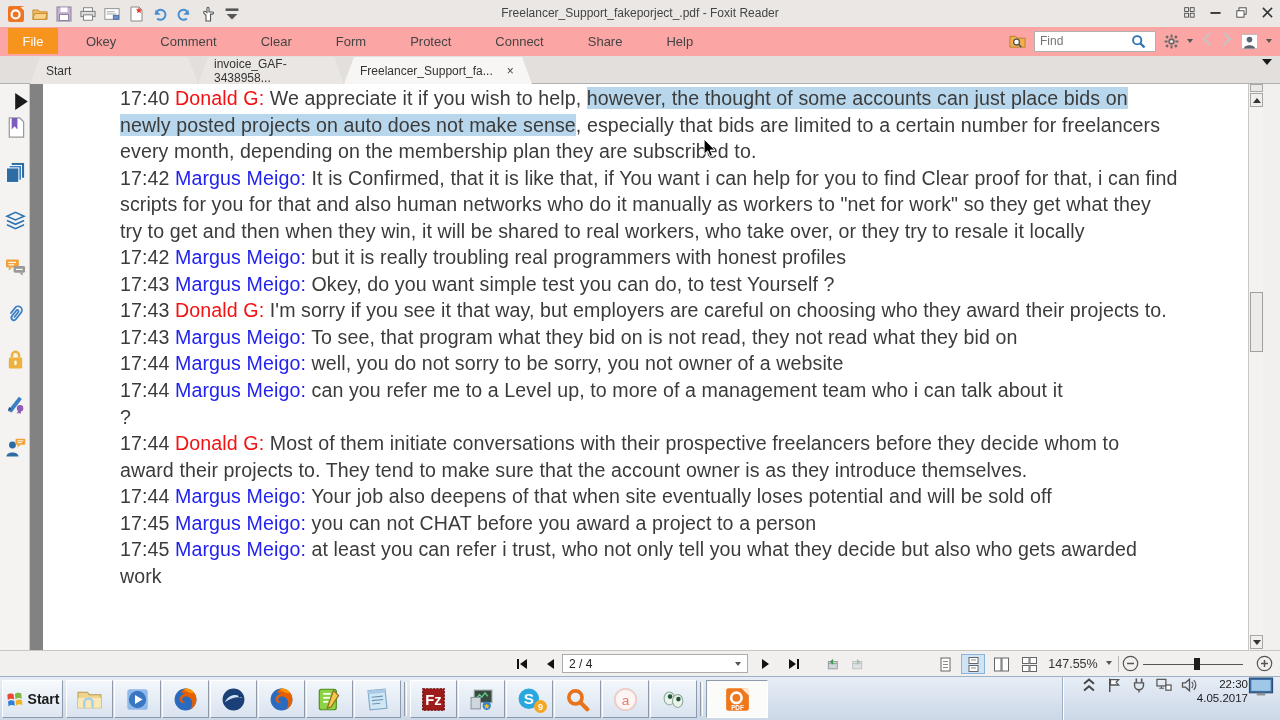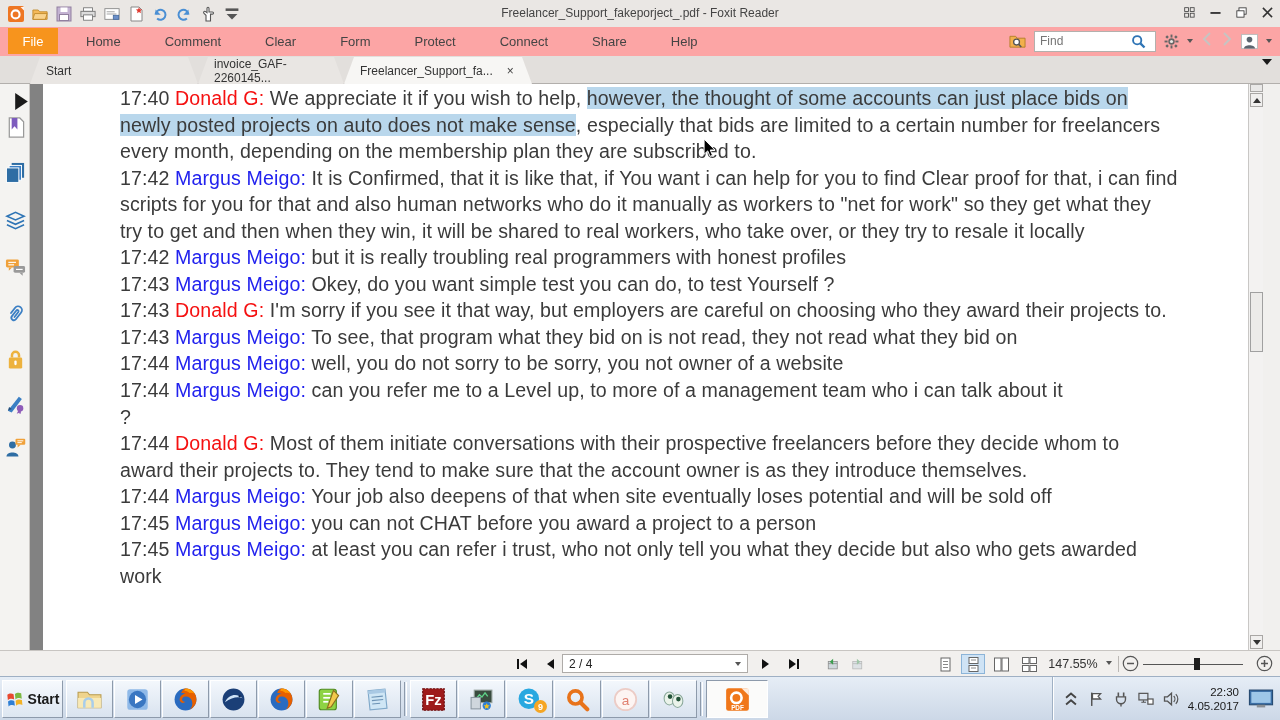--- a/index.html
+++ b/index.html
@@ -86,21 +86,21 @@
              border:1px solid;border-color:#ffffff #8d9aab #8d9aab #ffffff;display:flex;align-items:center;justify-content:center;gap:4px;
              font-size:14px;font-weight:bold;color:#1a1a1a}
   #start-btn svg{width:18px;height:18px}
   .tb-btn{position:absolute;top:3px;width:47px;height:38px;background:linear-gradient(#f3f7fc,#d9e3ef);
           border:1px solid;border-color:#ffffff #8d9aab #8d9aab #ffffff;display:flex;align-items:center;justify-content:center}
   .tb-btn svg{width:25px;height:25px}
   .tb-btn.active{background:#fbfbfa;border-color:#8d9aab #ffffff #ffffff #8d9aab;width:62px}
   .tb-sep{position:absolute;top:5px;width:3px;height:34px;border-left:1px solid #8d9aab;border-right:1px solid #ffffff;margin:0 1px}
   .badge{position:absolute;right:5px;bottom:4px;width:13px;height:13px;border-radius:50%;background:#F5A623;color:#fff;
          font-size:9px;font-weight:bold;display:flex;align-items:center;justify-content:center}
-  #tray{position:absolute;right:0;top:0;height:44px;display:flex;align-items:center;gap:9px;padding:0 6px 0 10px;border-left:1px solid #9fb0c4;box-shadow:1px 0 0 #fff inset}
+  #tray{position:absolute;right:0;top:0;height:44px;display:flex;align-items:flex-start;padding:0 6px 0 18px;border-left:1px solid #9fb0c4;box-shadow:1px 0 0 #fff inset}
   .tray-ic svg{width:16px;height:16px;display:block}
   #clock{font-size:11.5px;color:#1a1a1a;text-align:right;line-height:14px}
   #tray-monitor svg{width:26px;height:20px}
 </style>
 </head>
 <body>
 
 <div id="titlebar">
   <div id="qat">
       <span class="qat-btn">
@@ -197,21 +197,21 @@
         <svg viewBox="0 0 12 12">
           <path d="M1 1l10 10M11 1L1 11" stroke="#333" stroke-width="1.7"></path>
         </svg>
       </span>
     </div>
 </div>
 
 <div id="ribbonrow">
   <div id="file-tab" style="background: rgb(247, 148, 29);">File</div>
   <div id="ribbon-tabs">
-      <div class="rtab">Home</div>
+      <div class="rtab">Okey</div>
       <div class="rtab">Comment</div>
       <div class="rtab">Clear</div>
       <div class="rtab">Form</div>
       <div class="rtab">Protect</div>
       <div class="rtab">Connect</div>
       <div class="rtab">Share</div>
       <div class="rtab">Help</div>
     </div>
   <div id="findbar">
     <span class="ico17">
@@ -263,21 +263,21 @@
     <span class="caret"></span>
   </div>
 </div>
 
 <div id="tabstrip">
   <div id="collapse-caret"><span class="caret"></span></div>
 <div class="dtab inactive" style="left: 30px; width: 168px;">
       <span>Start</span>
     </div>
     <div class="dtab inactive" style="left: 198px; width: 146px;">
-      <span>invoice_GAF-2260145...</span>
+      <span>invoice_GAF-3438958...</span>
     </div>
     <div class="dtab active" style="left: 344px; width: 188px;">
       <span>Freelancer_Support_fa...</span>
       <span class="close-x">×</span>
     </div>
   </div>
 
 <div id="sidebar">
     <span class="sb-ic" style="top: 6px; left: 10px;">
       <svg width="8" height="10" viewBox="0 0 8 10">

